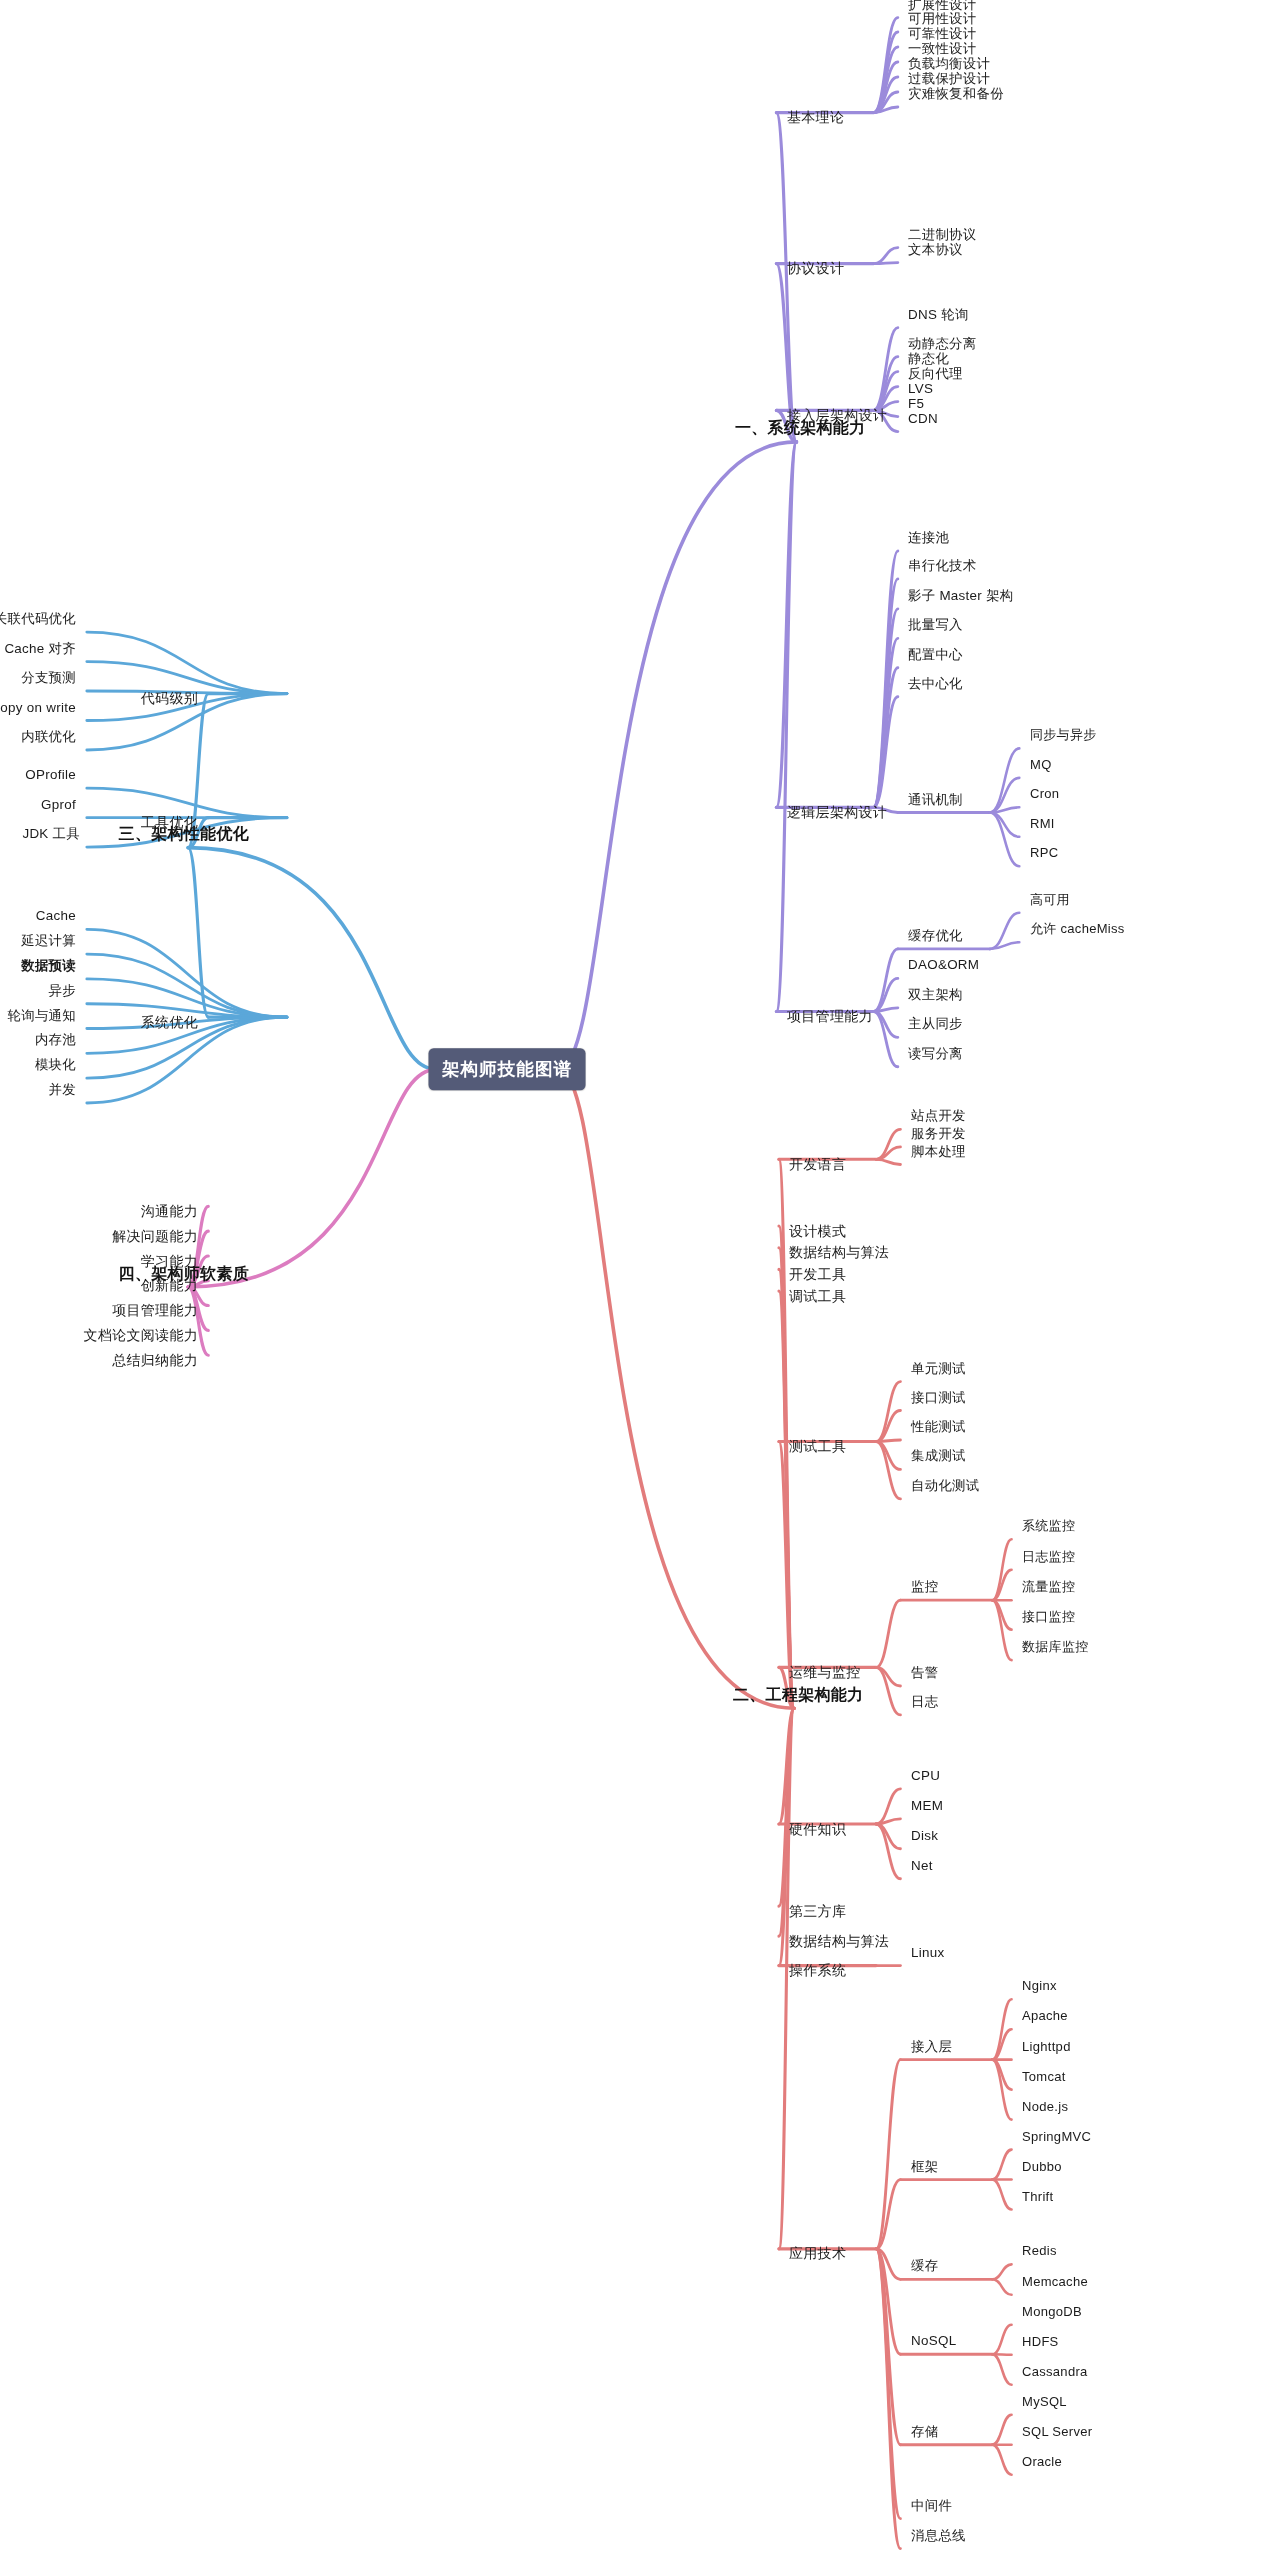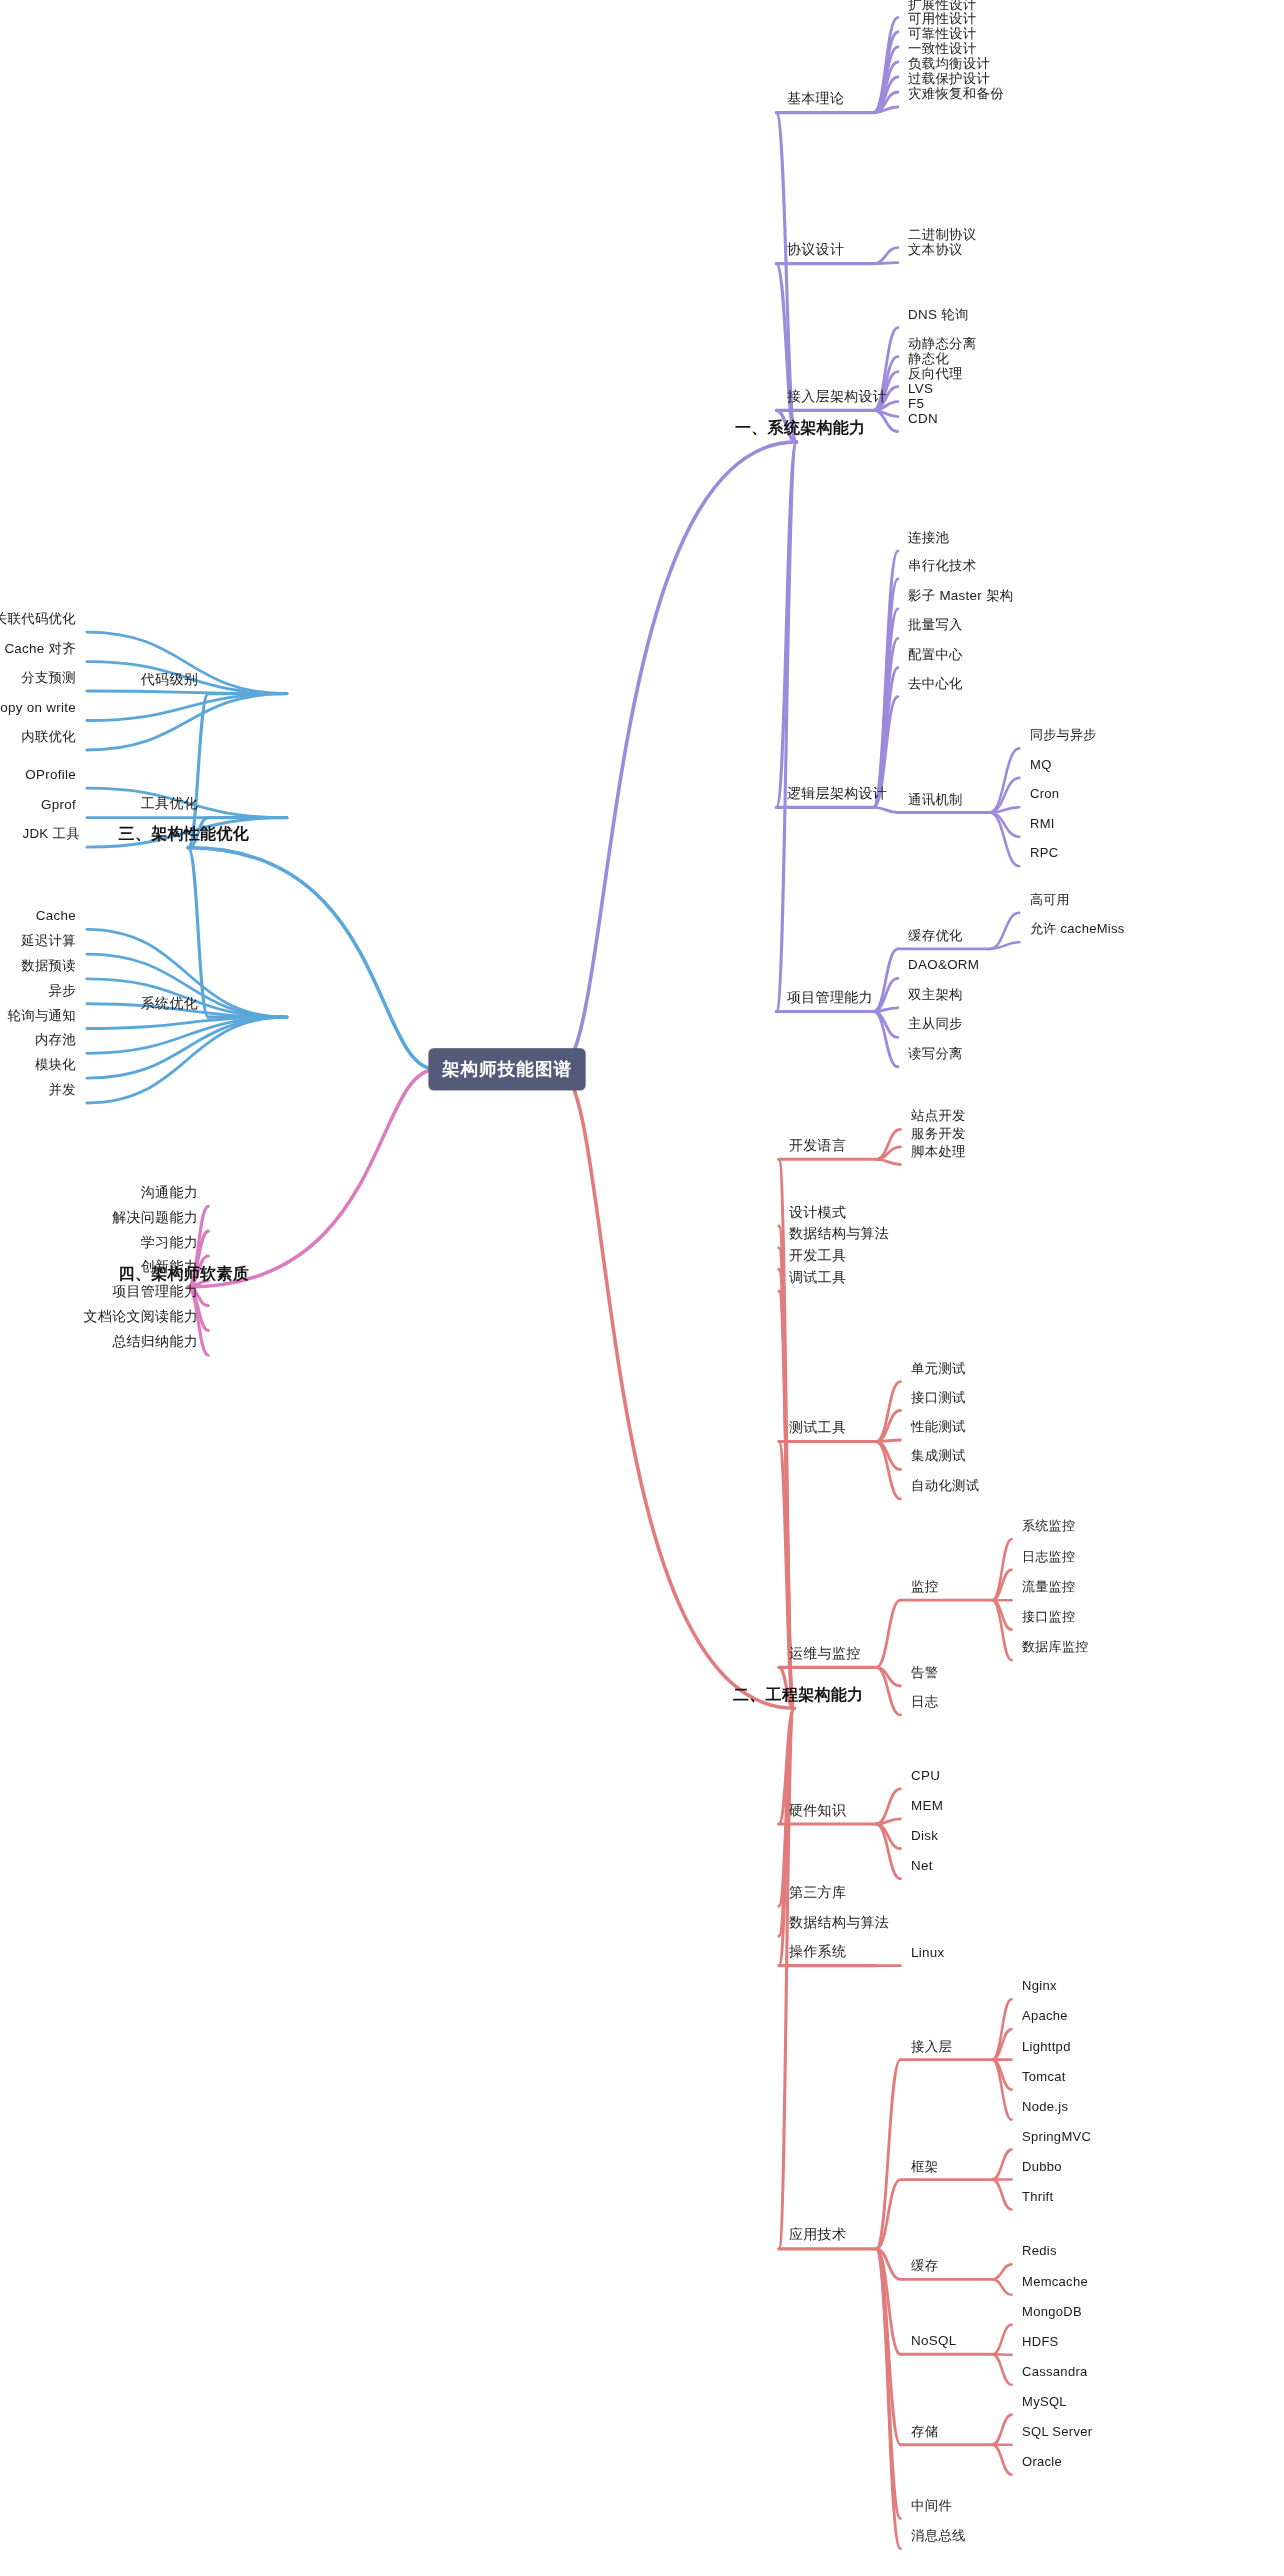--- a/index.html
+++ b/index.html
@@ -2,21 +2,21 @@
 <html style="font-size:8.3px"><head>
 <meta charset="utf-8">
 <style>
   html,body{margin:0;padding:0;background:#ffffff;}
   body{font-family:"Liberation Sans","DejaVu Sans",sans-serif;}
   #stage{position:relative;width:1285px;height:2576px;background:#fff;overflow:hidden;}
   #links{position:absolute;left:0;top:0;width:1285px;height:2576px;}
   .node{position:absolute;white-space:nowrap;color:#1b1b1b;font-size:13.4px;line-height:1.1;
         transform:translate(-50%,-50%);letter-spacing:0.3px;}
   .node.lvl1{font-size:16px;font-weight:bold;color:#141414;}
-  .node.lvl2{font-size:14px;}
+  .node.lvl2{font-size:14px;margin-top:19px;}
   .node.lvl3{font-size:13.4px;}
   .node.lvl4{font-size:13px;}
   .root{position:absolute;transform:translate(-50%,-50%);
         background:#545b78;color:#fff;font-size:17.6px;font-weight:bold;
         padding:8.8px 13.4px;border-radius:5.2px;letter-spacing:1px;
         box-shadow:0 0.5px 1px rgba(0,0,0,.18);}
 </style>
 </head>
 <body>
 
@@ -277,21 +277,21 @@
       <div class="node lvl3" style="left: 76px; top: 678px; transform: translate(-100%, -50%);">分支预测</div>
       <div class="node lvl3" style="left: 76px; top: 708px; transform: translate(-100%, -50%);">Copy on write</div>
       <div class="node lvl3" style="left: 76px; top: 737px; transform: translate(-100%, -50%);">内联优化</div>
       <div class="node lvl2" style="left: 198px; top: 804px; transform: translate(-100%, -50%);">工具优化</div>
       <div class="node lvl3" style="left: 76px; top: 775px; transform: translate(-100%, -50%);">OProfile</div>
       <div class="node lvl3" style="left: 76px; top: 805px; transform: translate(-100%, -50%);">Gprof</div>
       <div class="node lvl3" style="left: 80px; top: 834px; transform: translate(-100%, -50%);">JDK 工具</div>
       <div class="node lvl2" style="left: 198px; top: 1004px; transform: translate(-100%, -50%);">系统优化</div>
       <div class="node lvl3" style="left: 76px; top: 916px; transform: translate(-100%, -50%);">Cache</div>
       <div class="node lvl3" style="left: 76px; top: 941px; transform: translate(-100%, -50%);">延迟计算</div>
-      <div class="node lvl3" style="left: 76px; top: 966px; transform: translate(-100%, -50%);">数据预读</div>
+      <div class="node lvl3" style="left: 76px; top: 966px; transform: translate(-100%, -50%); font-weight: bold;">数据预读</div>
       <div class="node lvl3" style="left: 76px; top: 991px; transform: translate(-100%, -50%);">异步</div>
       <div class="node lvl3" style="left: 76px; top: 1016px; transform: translate(-100%, -50%);">轮询与通知</div>
       <div class="node lvl3" style="left: 76px; top: 1040px; transform: translate(-100%, -50%);">内存池</div>
       <div class="node lvl3" style="left: 76px; top: 1065px; transform: translate(-100%, -50%);">模块化</div>
       <div class="node lvl3" style="left: 76px; top: 1090px; transform: translate(-100%, -50%);">并发</div>
       <div class="node lvl1" style="left: 249px; top: 1274px; transform: translate(-100%, -50%);">四、架构师软素质</div>
       <div class="node lvl2" style="left: 198px; top: 1193px; transform: translate(-100%, -50%);">沟通能力</div>
       <div class="node lvl2" style="left: 198px; top: 1218px; transform: translate(-100%, -50%);">解决问题能力</div>
       <div class="node lvl2" style="left: 198px; top: 1243px; transform: translate(-100%, -50%);">学习能力</div>
       <div class="node lvl2" style="left: 198px; top: 1267px; transform: translate(-100%, -50%);">创新能力</div>

